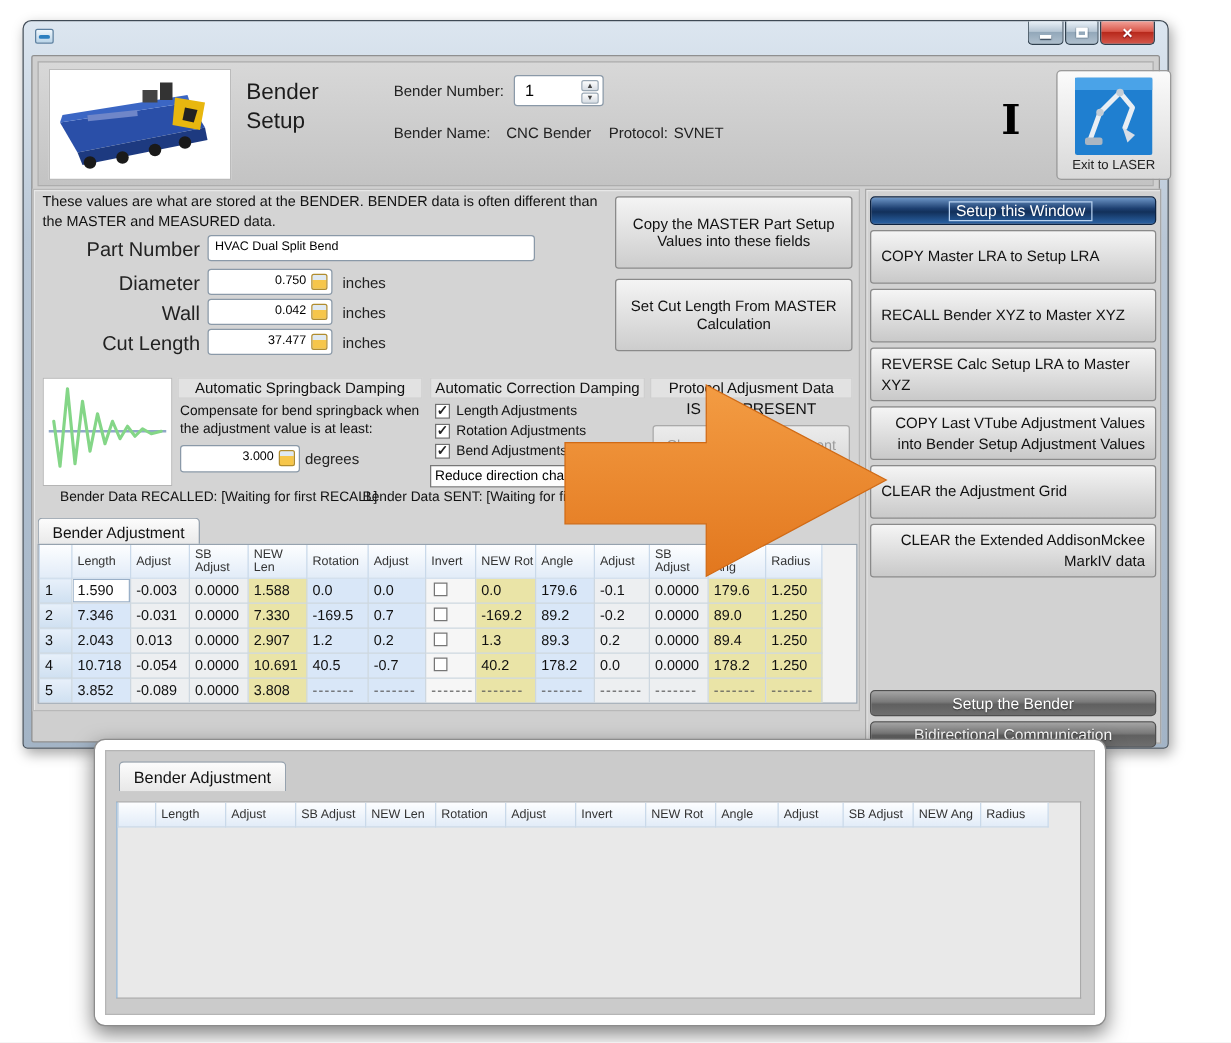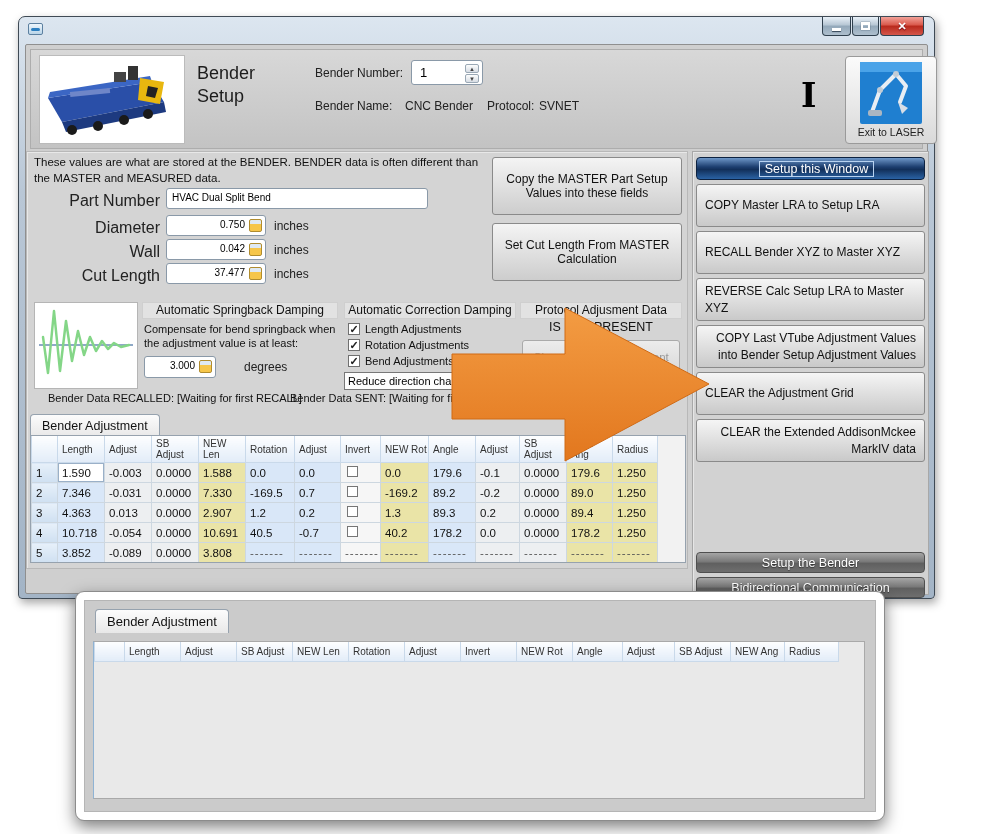--- a/index.html
+++ b/index.html
@@ -63,21 +63,21 @@
   .unit { position:absolute; font-size:12px; color:#222; }
   .big-btn { position:absolute; left:466px; width:190px; height:58px;
     background:linear-gradient(#f4f4f4,#cdcdcd); border:1px solid #8a8a8a; border-radius:3px;
     font-size:12px; color:#111; display:flex; align-items:center; justify-content:center;
     text-align:center; padding:0 9px; cursor:pointer; }
 
   .sect-hd { position:absolute; height:17px; background:#e2e2e2; border:1px solid #cfcfcf;
     font-size:12px; color:#111; text-align:center; line-height:15px; }
   #spring-graph { position:absolute; left:8px; top:257px; width:104px; height:87px; background:#fff; border:1px solid #b5b5b5; }
   #spring-desc { position:absolute; left:118px; top:277px; width:192px; font-size:11px; color:#111; line-height:1.3; }
-  #spring-field { left:118px; top:311px; width:72px; height:22px; }
+  #spring-field { left:118px; top:311px; width:96px; height:22px; }
   .cb-row { position:absolute; left:322px; font-size:11px; color:#111; display:flex; align-items:center; }
   .cb-box { width:12px; height:12px; background:#fff; border:1px solid #707070; margin-right:5px;
     font-size:11px; line-height:10px; text-align:center; color:#222; font-weight:bold; }
   #reduce-box { position:absolute; left:318px; top:327px; width:142px; height:18px; background:#fdfdfd;
     border:1px solid #777; font-size:11px; padding:2px 3px; white-space:nowrap; overflow:hidden; }
   #prev-status { position:absolute; left:494px; top:275px; width:162px; text-align:center; font-size:12.5px; color:#111; }
   #prev-clear-btn { position:absolute; left:496px; top:295px; width:158px; height:46px;
     background:linear-gradient(#ececec,#d2d2d2); border:1px solid #aaa; border-radius:3px;
     font-size:11.5px; color:#9a9a9a; display:flex; align-items:center; justify-content:center;
     text-align:center; padding:0 8px; }
@@ -315,21 +315,21 @@
                 <td class="cinv"><span class="inv-box"></span></td>
                 <td class="cyellow">-169.2</td>
                 <td class="cblue">89.2</td>
                 <td class="cgray">-0.2</td>
                 <td class="cgray">0.0000</td>
                 <td class="cyellow">89.0</td>
                 <td class="cyellow">1.250</td>
               </tr>
               <tr>
                 <td class="rowhdr">3</td>
-                <td class="cblue">4.363</td>
+                <td class="cblue">2.043</td>
                 <td class="cgray">0.013</td>
                 <td class="cgray">0.0000</td>
                 <td class="cyellow">2.907</td>
                 <td class="cblue">1.2</td>
                 <td class="cblue">0.2</td>
                 <td class="cinv"><span class="inv-box"></span></td>
                 <td class="cyellow">1.3</td>
                 <td class="cblue">89.3</td>
                 <td class="cgray">0.2</td>
                 <td class="cgray">0.0000</td>

